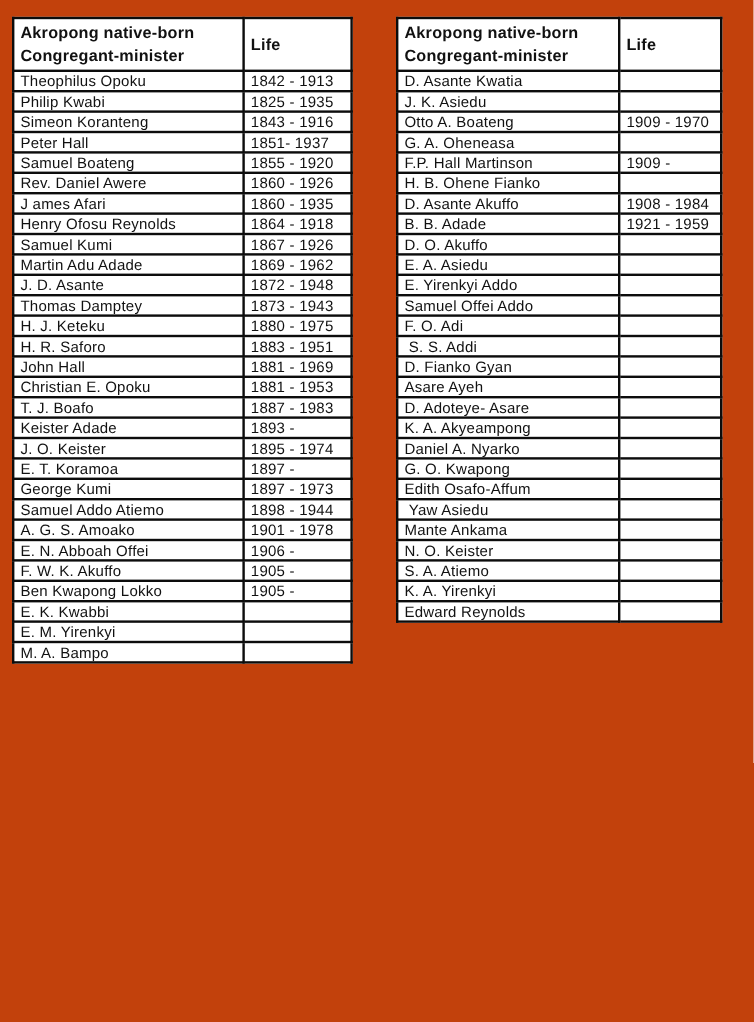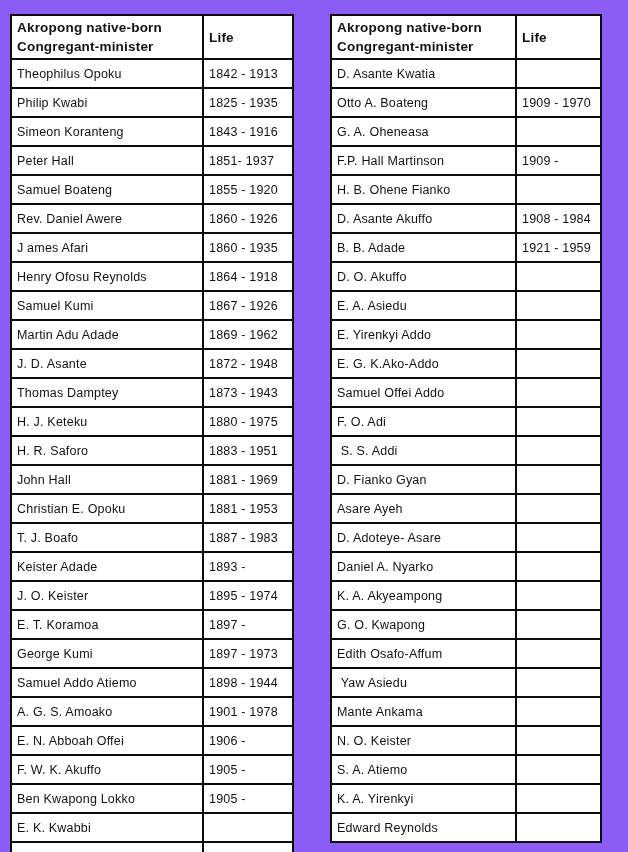--- a/index.html
+++ b/index.html
@@ -5,21 +5,21 @@
   html, body {
     margin: 0;
     padding: 0;
     background: #fdfdfd;
     font-family: "Liberation Sans", "DejaVu Sans", sans-serif;
   }
   .page {
     position: relative;
     width: 628px;
     height: 852px;
-    background: #8b5cf6;
+    background: #c2410c;
     overflow: hidden;
   }
   table.minister-table {
     position: absolute;
     border-collapse: collapse;
     table-layout: fixed;
     background: #ffffff;
   }
   #table-left  { left: 10px;  top: 14px; width: 282px; }
   #table-right { left: 330px; top: 14px; width: 270px; }
@@ -30,21 +30,21 @@
 
   th, td {
     border: 2px solid #0c0c0c;
     color: #111111;
     text-align: left;
     vertical-align: middle;
     padding: 0 5px;
     overflow: hidden;
   }
   tr.header-row { height: 44px; }
-  tr.data-row   { height: 29px; margin-top: 12px; }
+  tr.data-row   { height: 17px; margin-top: 12px; }
   th {
     font-size: 13.5px;
     font-weight: 700;
     line-height: 19px;
     letter-spacing: 0.2px;
   }
   td {
     font-size: 12.5px;
     font-weight: 400;
     white-space: pre-wrap;
@@ -204,20 +204,24 @@
         </th>
         <th>Life</th>
       </tr>
     </thead>
     <tbody>
         <tr class="data-row">
           <td>D. Asante Kwatia</td>
           <td></td>
         </tr>
         <tr class="data-row">
+          <td>J. K. Asiedu</td>
+          <td></td>
+        </tr>
+        <tr class="data-row">
           <td>Otto A. Boateng</td>
           <td>1909 - 1970</td>
         </tr>
         <tr class="data-row">
           <td>G. A. Oheneasa</td>
           <td></td>
         </tr>
         <tr class="data-row">
           <td>F.P. Hall Martinson</td>
           <td>1909 -</td>
@@ -240,24 +244,20 @@
         </tr>
         <tr class="data-row">
           <td>E. A. Asiedu</td>
           <td></td>
         </tr>
         <tr class="data-row">
           <td>E. Yirenkyi Addo</td>
           <td></td>
         </tr>
         <tr class="data-row">
-          <td>E. G. K.Ako-Addo</td>
-          <td></td>
-        </tr>
-        <tr class="data-row">
           <td>Samuel Offei Addo</td>
           <td></td>
         </tr>
         <tr class="data-row">
           <td>F. O. Adi</td>
           <td></td>
         </tr>
         <tr class="data-row">
           <td> S. S. Addi</td>
           <td></td>
@@ -268,25 +268,25 @@
         </tr>
         <tr class="data-row">
           <td>Asare Ayeh</td>
           <td></td>
         </tr>
         <tr class="data-row">
           <td>D. Adoteye- Asare</td>
           <td></td>
         </tr>
         <tr class="data-row">
+          <td>K. A. Akyeampong</td>
+          <td></td>
+        </tr>
+        <tr class="data-row">
           <td>Daniel A. Nyarko</td>
-          <td></td>
-        </tr>
-        <tr class="data-row">
-          <td>K. A. Akyeampong</td>
           <td></td>
         </tr>
         <tr class="data-row">
           <td>G. O. Kwapong</td>
           <td></td>
         </tr>
         <tr class="data-row">
           <td>Edith Osafo-Affum</td>
           <td></td>
         </tr>

